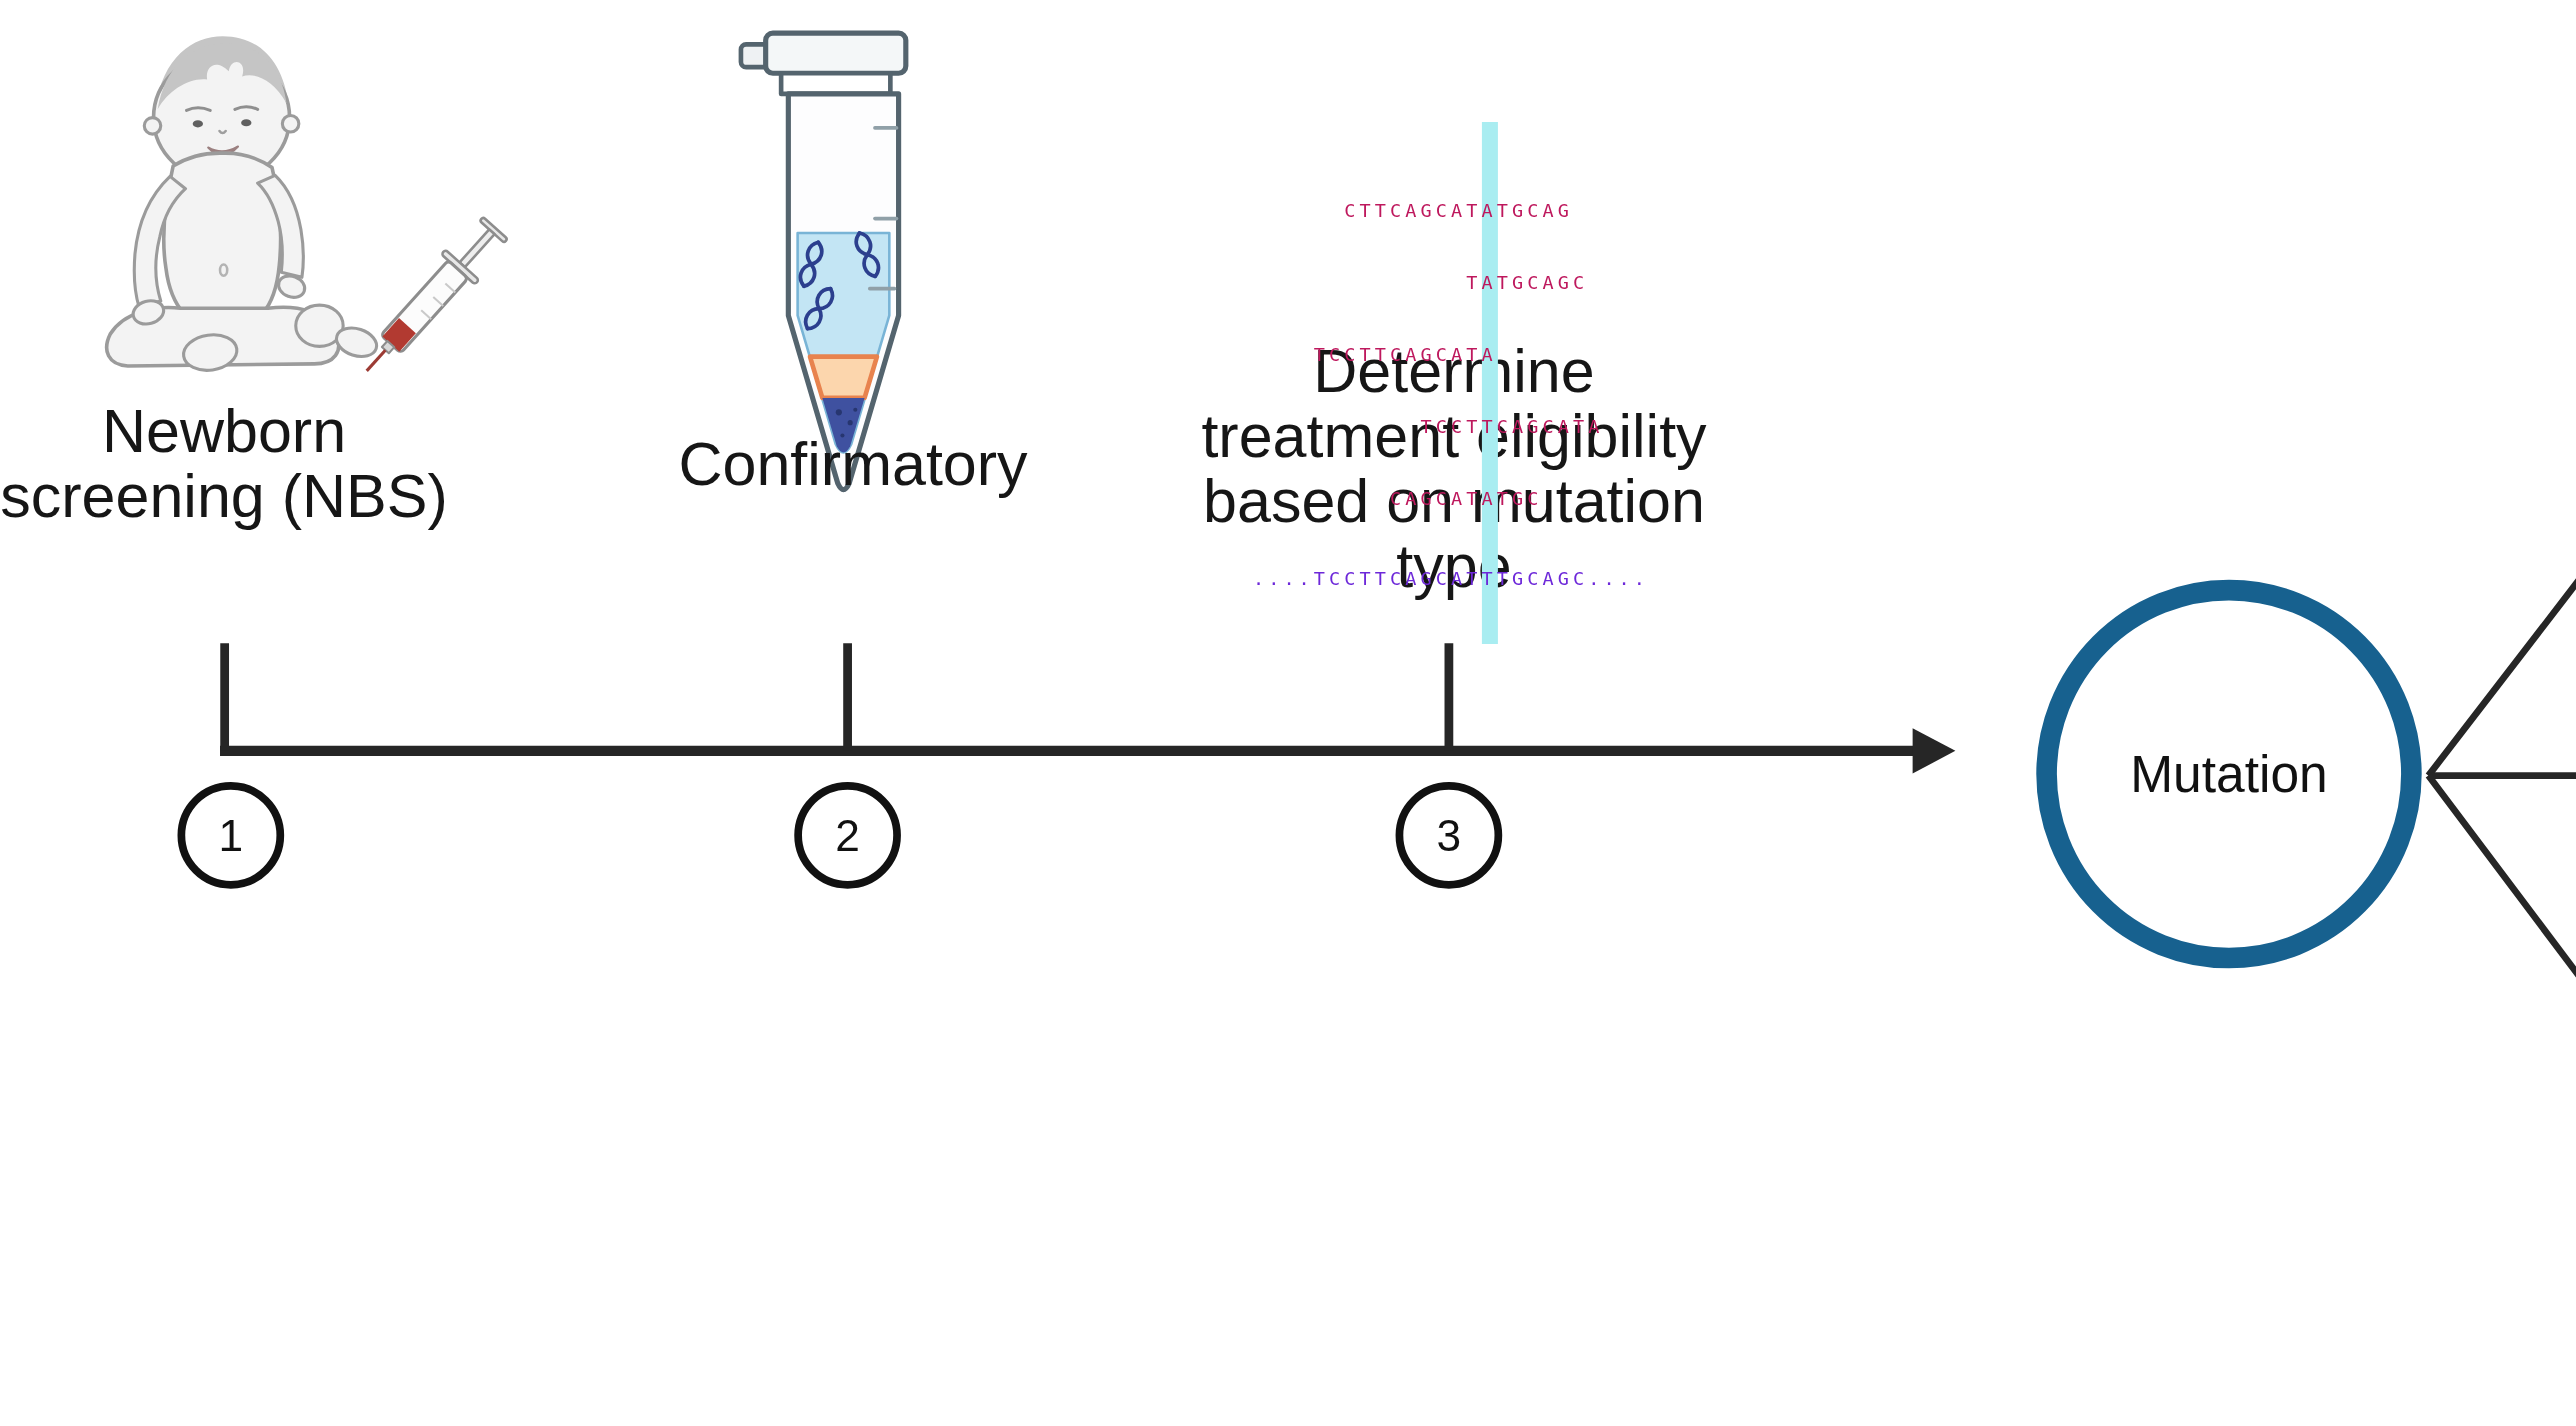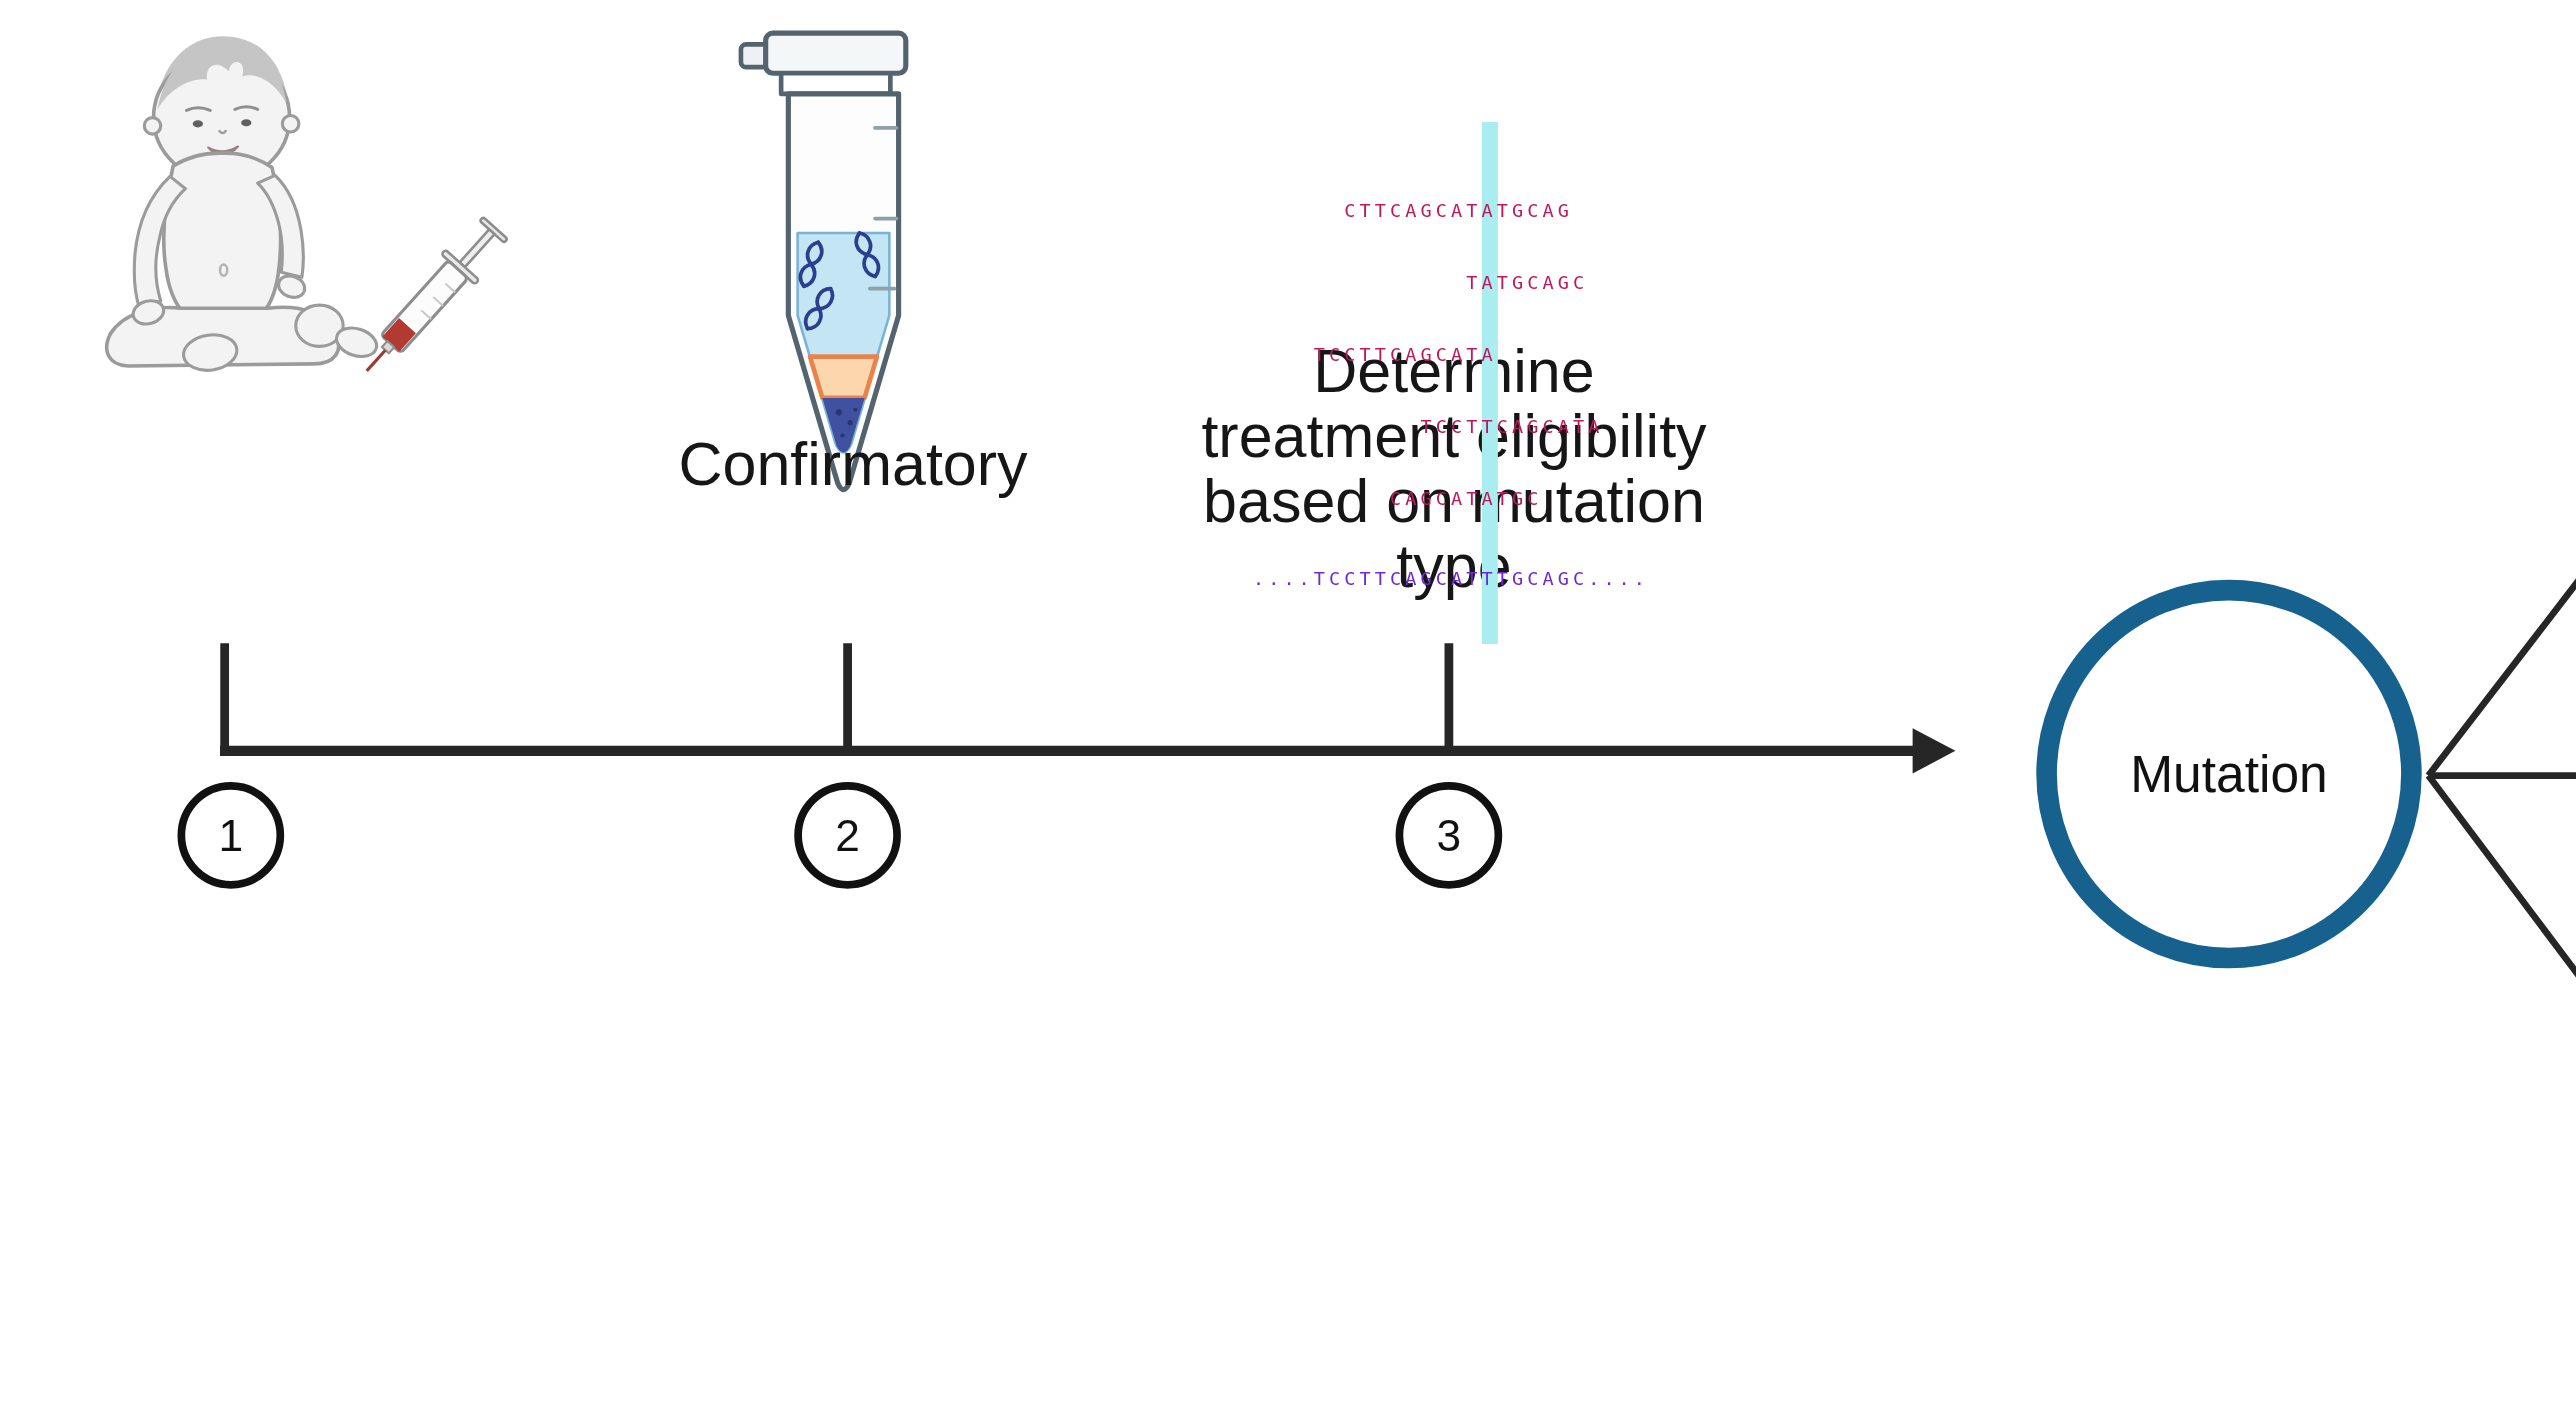--- a/index.html
+++ b/index.html
@@ -128,20 +128,24 @@
       <ellipse cx="6055" cy="1562" rx="374" ry="362" fill="#ffffff" stroke="#5a5fa8" stroke-width="32"></ellipse>
       <path d="M6098,1253 A312,312 0 1 0 6028,1873" stroke="#7ed8dd" stroke-width="36"></path>
       <text class="node-del" x="6068" y="1558" text-anchor="middle" dominant-baseline="central">deletion</text>
 
       <path d="M6388,2376 A368,400 0 1 0 5948,2788" stroke="#7ed8dd" stroke-width="52"></path>
       <ellipse cx="5993" cy="2396" rx="315" ry="357" fill="#ffffff" stroke="#5a5fa8" stroke-width="38"></ellipse>
       <text class="node-broad" x="5993" y="2392" text-anchor="middle" dominant-baseline="central">Broad</text>
     </g>
   </svg>
 
+  <div class="lbl step-lbl" style="left:224px;top:464px;">
+    <div>Newborn</div>
+    <div>screening (NBS)</div>
+  </div>
 
   <div class="lbl step-lbl" style="left:853px;top:464px;">
     <div>Confirmatory</div>
   </div>
 
   <div class="lbl step-lbl" style="left:1454px;top:469px;">
     <div>Determine</div>
     <div>treatment eligibility</div>
     <div>based on mutation</div>
     <div>type</div>

